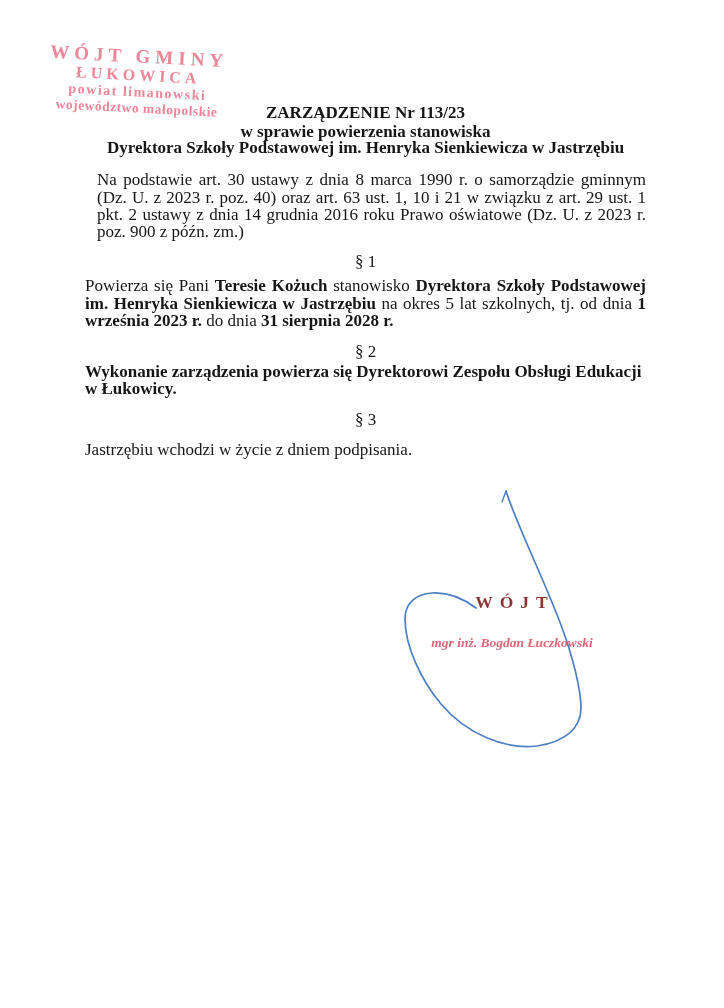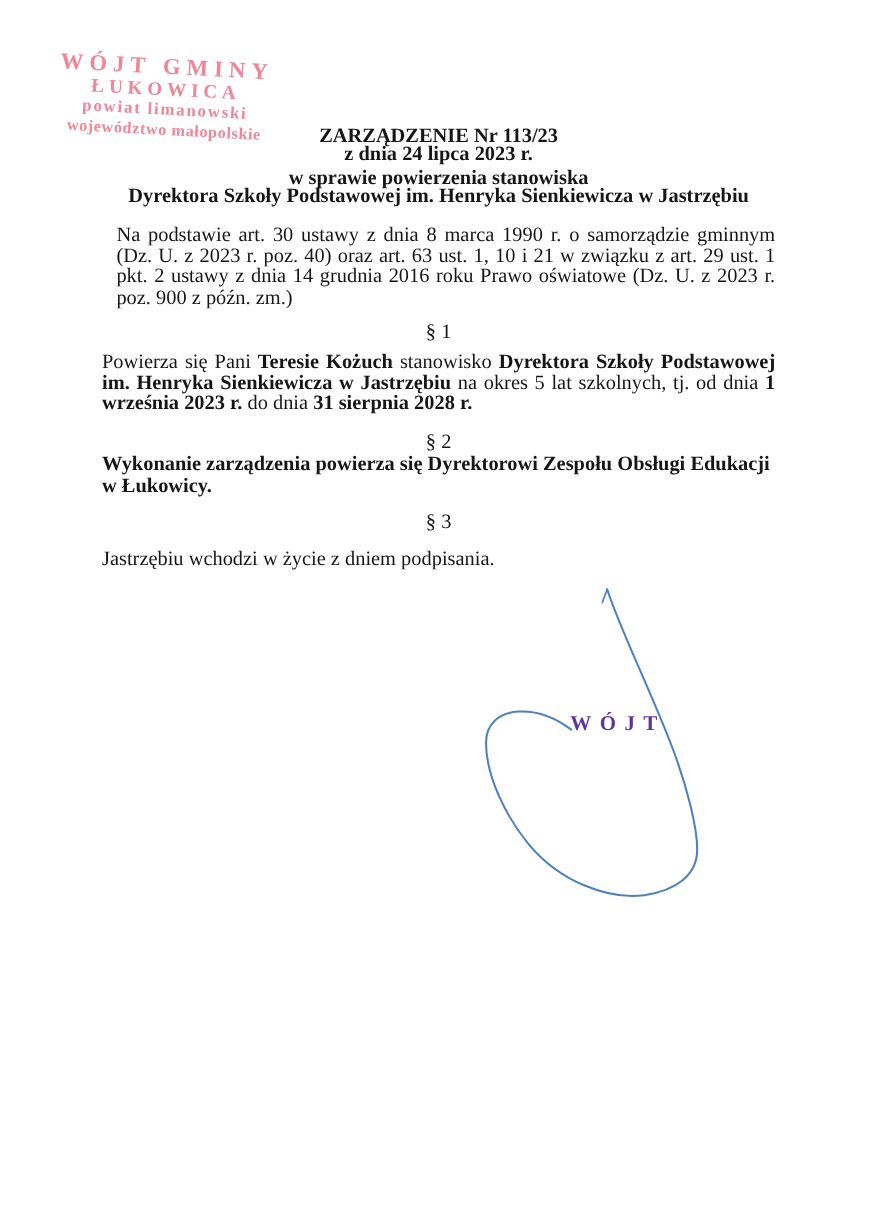--- a/index.html
+++ b/index.html
@@ -103,21 +103,20 @@
     <div class="stamp-l1">WÓJT GMINY</div>
     <div class="stamp-l2">ŁUKOWICA</div>
     <div class="stamp-l3">powiat limanowski</div>
     <div class="stamp-l4">województwo małopolskie</div>
   </div>
 
   <div class="content">
 
     <div class="title-block">
       <div>ZARZĄDZENIE Nr 113/23</div>
-      <div>z dnia 24 lipca 2023 r.</div>
     </div>
 
     <div class="subject-block">
       <div>w sprawie powierzenia stanowiska</div>
       <div>Dyrektora Szkoły Podstawowej im. Henryka Sienkiewicza w Jastrzębiu</div>
     </div>
 
     <p class="para legal-basis">Na podstawie art. 30 ustawy z dnia 8 marca 1990 r. o samorządzie gminnym (Dz. U. z 2023 r. poz. 40) oraz art. 63 ust. 1, 10 i 21 w związku z art. 29 ust. 1 pkt. 2 ustawy z dnia 14 grudnia 2016 roku Prawo oświatowe (Dz. U. z 2023 r. poz. 900 z późn. zm.)</p>
 
 
@@ -137,15 +136,16 @@
              C 121 38, 148 92, 166 140
              C 178 172, 186 205, 186 223
              C 186 244, 169 257, 142 261
              C 111 265, 71 249, 46 219
              C 26 195, 10 161, 10 134
              C 10 118, 21 109, 37 108
              C 53 107, 69 114, 81 123" fill="none" stroke-width="1.7" stroke-linecap="round" stroke="#4d7fc3"></path>
     <path d="M 111 6 L 107 17" fill="none" stroke-width="1.4" stroke-linecap="round" stroke="#4d7fc3"></path>
   </svg>
 
-  <div class="sig-stamp-title" style="color: #4c1d95;">WÓJT</div>
+  <div class="sig-stamp-title" style="color: #7f1d1d;">WÓJT</div>
+  <div class="sig-stamp-name" style="color: rgb(223, 90, 106);">mgr inż. Bogdan Łuczkowski</div>
 
 </div>
 
 </body></html>

